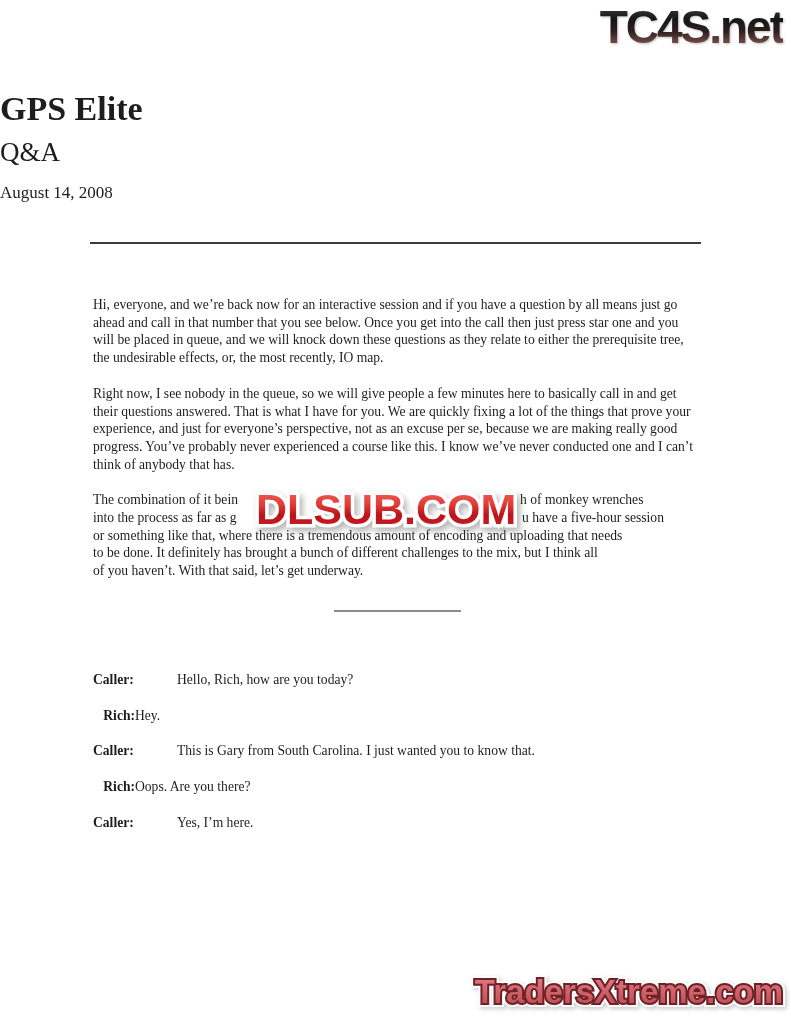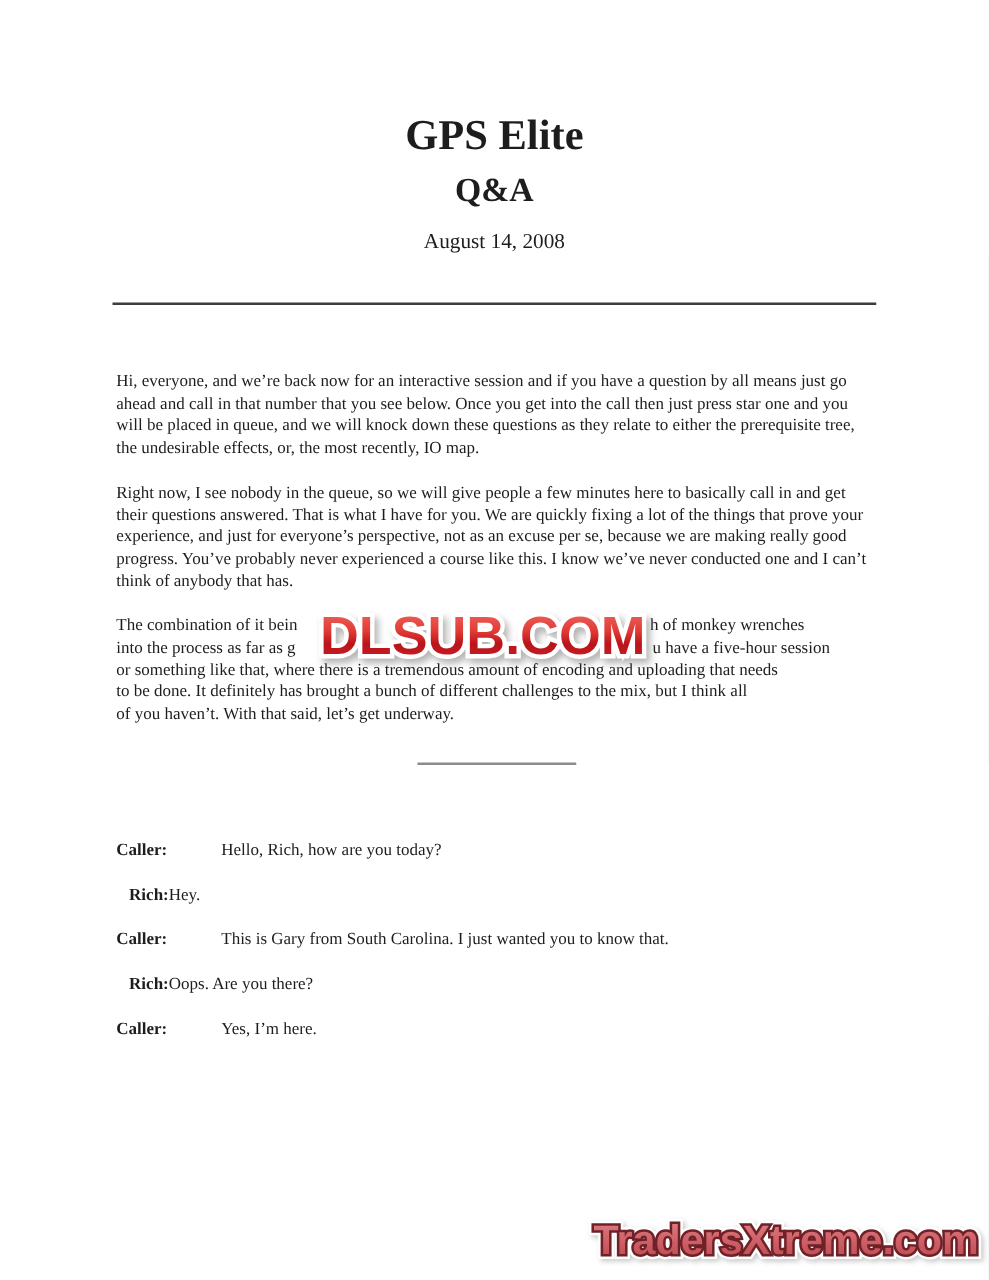--- a/index.html
+++ b/index.html
@@ -18,23 +18,23 @@
   .logo{position:absolute;top:0px;right:8px;}
   .logo-text{
     font-family:"Liberation Sans", sans-serif;
     font-weight:bold;font-size:46px;letter-spacing:-2px;
     background:linear-gradient(180deg,#4a4a4a 0%,#161616 35%,#2e1f1d 58%,#7c544e 85%,#a07b72 100%);
     -webkit-background-clip:text;background-clip:text;color:transparent;
     filter:drop-shadow(1px 1px 1px rgba(0,0,0,0.25));
   }
 
   
-  .doc-header{position:absolute;top:92px;left:0;width:100%;text-align:center;}
+  .doc-header{position:absolute;top:92px;left:0;width:100%;text-align:left;}
   .doc-title{font-size:34px;font-weight:bold;margin:0;line-height:1;}
-  .doc-subtitle{font-size:27px;font-weight:bold;margin:13px 16px 0;line-height:1;}
+  .doc-subtitle{font-size:27px;font-weight:normal;margin:13px 0 0;line-height:1;}
   .doc-date{font-size:17px;margin-top:18px;line-height:1;}
 
   .rule{position:absolute;top:242px;left:90px;width:611px;border-top:2px solid #3c3c3c;}
 
   
   .content{
     position:absolute;top:296px;left:93px;width:608px;
     font-size:13.6px;line-height:17.7px;text-align:left;
   }
   .content p{margin:0 0 18px 0;}
@@ -81,20 +81,23 @@
     position:absolute;left:0;top:0;
     background:linear-gradient(180deg,#e0858a 0%,#d2646b 45%,#b8444c 100%);
     -webkit-background-clip:text;background-clip:text;color:transparent;
   }
 </style>
 </head>
 <body>
 
 <div class="page">
 
+  <div class="logo">
+    <span class="logo-text">TC4S.net</span>
+  </div>
 
   <div class="doc-header">
     <h1 class="doc-title">GPS Elite</h1>
     <h2 class="doc-subtitle">Q&amp;A</h2>
     <div class="doc-date">August 14, 2008</div>
   </div>
 
   <div class="rule"></div>
 
   <div class="content">

